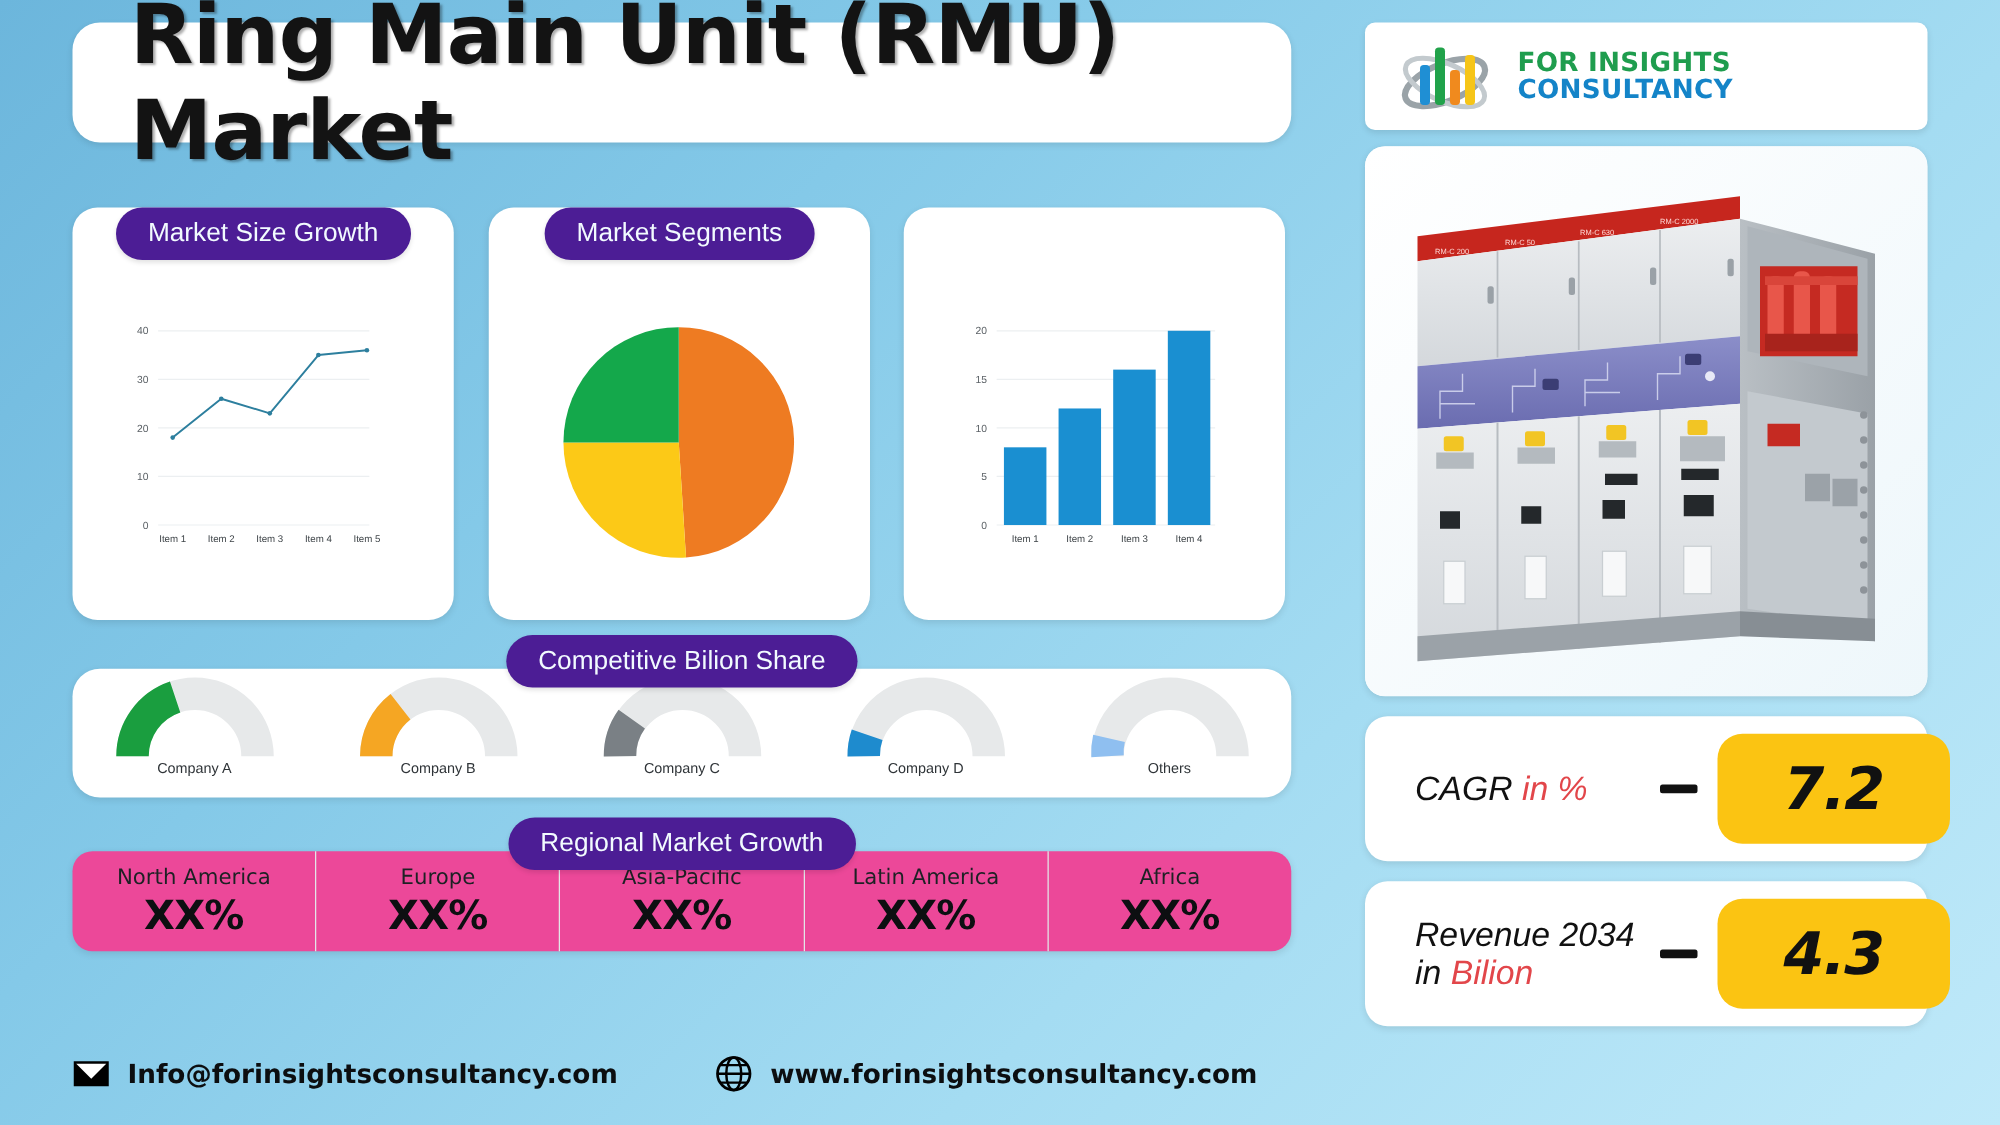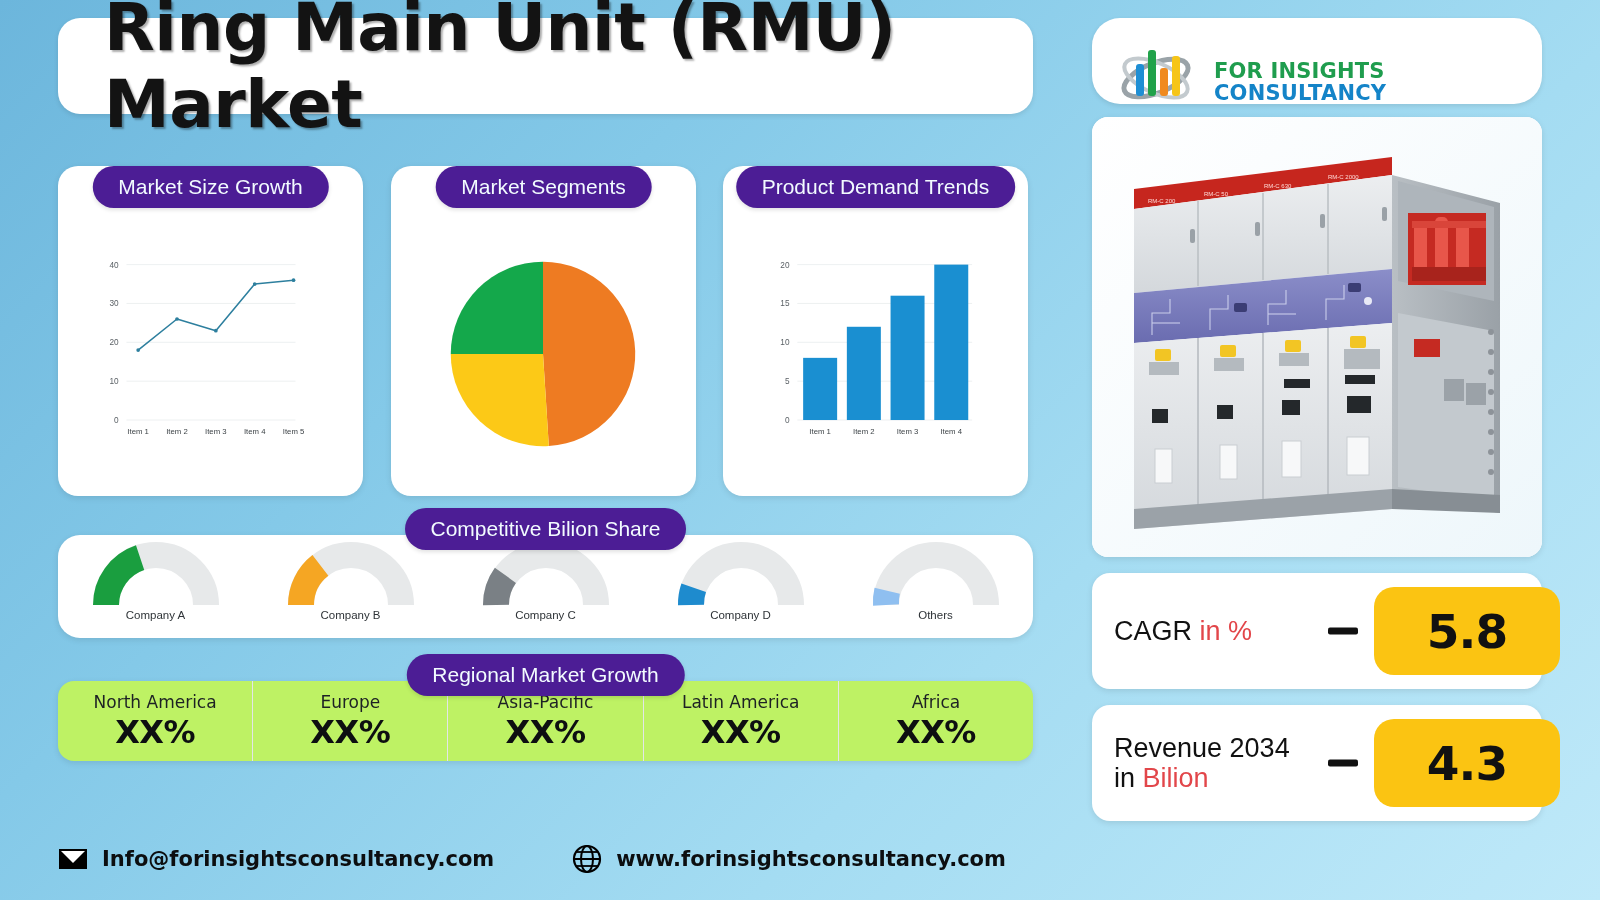--- a/index.html
+++ b/index.html
@@ -64,21 +64,21 @@
   }
   .gauge { width: 155px; text-align: center; }
   .gauge svg { display: block; margin: 0 auto; }
   .gauge-lbl { font-size: 11.5px; color: #2f3438; margin-top: 0; }
 
   
   .region-sec { position: relative; margin-top: 6px; height: 120px; }
   .region-pill { position: absolute; top: 0; left: 50%; transform: translateX(-50%); z-index: 4; }
   .region-card {
     position: absolute; top: 27px; left: 0; width: 975px; height: 80px;
-    background: #bef264; border-radius: 16px; box-shadow: 0 2px 6px rgba(0,0,0,.10);
+    background: #ec4899; border-radius: 16px; box-shadow: 0 2px 6px rgba(0,0,0,.10);
     display: flex;
   }
   .region-cell {
     flex: 1; display: flex; flex-direction: column; align-items: center; justify-content: center;
     border-right: 1px solid #e3e6e8; font-family: "DejaVu Sans", sans-serif;
   }
   .region-cell:last-child { border-right: none; }
   .region-name { font-size: 17px; color: #1d2124; }
   .region-val  { font-size: 32px; font-weight: 700; color: #0d0f11; margin-top: 1px; letter-spacing: -.5px;}
 
@@ -86,39 +86,39 @@
   .footer {
     position: absolute; left: 58px; bottom: 16px; width: 975px; height: 40px;
     display: flex; align-items: flex-start; gap: 78px;
     font-family: "DejaVu Sans", sans-serif;
   }
   .f-item { display: flex; align-items: center; gap: 14px; font-size: 21px; font-weight: 700; color: #0c0e10; }
   .f-ico { width: 30px; height: 30px; flex: 0 0 30px; }
 
   
   .logo-card {
-    height: 86px; background: #fff; border-radius: 28px;
-    display: flex; align-items: flex-end; gap: 12px; padding: 0 18px;
+    height: 86px; background: #fff; border-radius: 8px;
+    display: flex; align-items: center; gap: 12px; padding: 0 18px;
     box-shadow: 0 2px 5px rgba(0,0,0,.10);
   }
   .logo-mark { width: 92px; height: 62px; flex: 0 0 92px; }
   .logo-txt { line-height: 1.02; font-family: "DejaVu Sans", sans-serif; }
   .logo-l1 { font-size: 21px; font-weight: 700; color: #1f9d4e; letter-spacing: .2px; }
   .logo-l2 { font-size: 21px; font-weight: 700; color: #1484c8; letter-spacing: .2px; }
 
   .photo-card {
     margin-top: 13px; height: 440px; background: #fff; border-radius: 16px;
     box-shadow: 0 2px 6px rgba(0,0,0,.10); overflow: hidden; position: relative;
   }
   .photo-card svg { position: absolute; inset: 0; width: 100%; height: 100%; }
 
   .stat-card {
     margin-top: 16px; height: 116px; background: #fff; border-radius: 18px;
     box-shadow: 0 2px 6px rgba(0,0,0,.10); position: relative;
-    display: flex; align-items: center; padding-left: 22px;
+    display: flex; align-items: center; padding-left: 40px; font-style: italic;
   }
   .stat-label { font-size: 27px; color: #111; line-height: 1.12; max-width: 210px; }
   .stat-label .red { color: #e2464a; }
   .stat-dash { position: absolute; left: 236px; top: 50%; transform: translateY(-50%);
     width: 30px; height: 7px; background: #111; border-radius: 2px; }
   .stat-pill {
     position: absolute; right: -18px; top: 14px; width: 186px; height: 88px;
     background: #fbc412; border-radius: 20px;
     display: flex; align-items: center; justify-content: center;
   }
@@ -179,21 +179,20 @@
 
             <path d="M 0 0 L 5.97 94.81 A 95 95 0 0 1 -95 0 Z" fill="#fcc917"></path>
 
             <path d="M 0 0 L -95 0 A 95 95 0 0 1 0 -95 Z" fill="#14a84b"></path>
           </g>
         </svg>
       </div>
     </div>
 
     <div class="chart-card c3">
-      <div class="pill chart-pill">Product Demand Trends</div>
       <div class="chart-body">
         <svg class="mini-svg" viewBox="0 0 305 278" preserveAspectRatio="xMidYMid meet">
           <line class="grid-ln" x1="72" y1="48" x2="252" y2="48"></line>
           <line class="grid-ln" x1="72" y1="88" x2="252" y2="88"></line>
           <line class="grid-ln" x1="72" y1="128" x2="252" y2="128"></line>
           <line class="grid-ln" x1="72" y1="168" x2="252" y2="168"></line>
           <line class="grid-ln" x1="72" y1="208" x2="252" y2="208"></line>
           <text class="tick-lbl" x="64" y="51" text-anchor="end">20</text>
           <text class="tick-lbl" x="64" y="91" text-anchor="end">15</text>
           <text class="tick-lbl" x="64" y="131" text-anchor="end">10</text>
@@ -450,21 +449,21 @@
       <polygon points="300,372 408,378 408,396 300,392" fill="#878e94"></polygon>
     </svg>
   </div>
 
   <div class="stat-card">
     <div class="stat-label">
       <span>CAGR </span><span class="red">in %</span>
     </div>
     <div class="stat-dash"></div>
     <div class="stat-pill">
-      <span class="stat-val">5.8</span>
+      <span class="stat-val">7.2</span>
     </div>
   </div>
 
   <div class="stat-card">
     <div class="stat-label">
       <span>Revenue 2034</span><br><span>in </span><span class="red">Bilion</span>
     </div>
     <div class="stat-dash"></div>
     <div class="stat-pill">
       <span class="stat-val">4.3</span>

